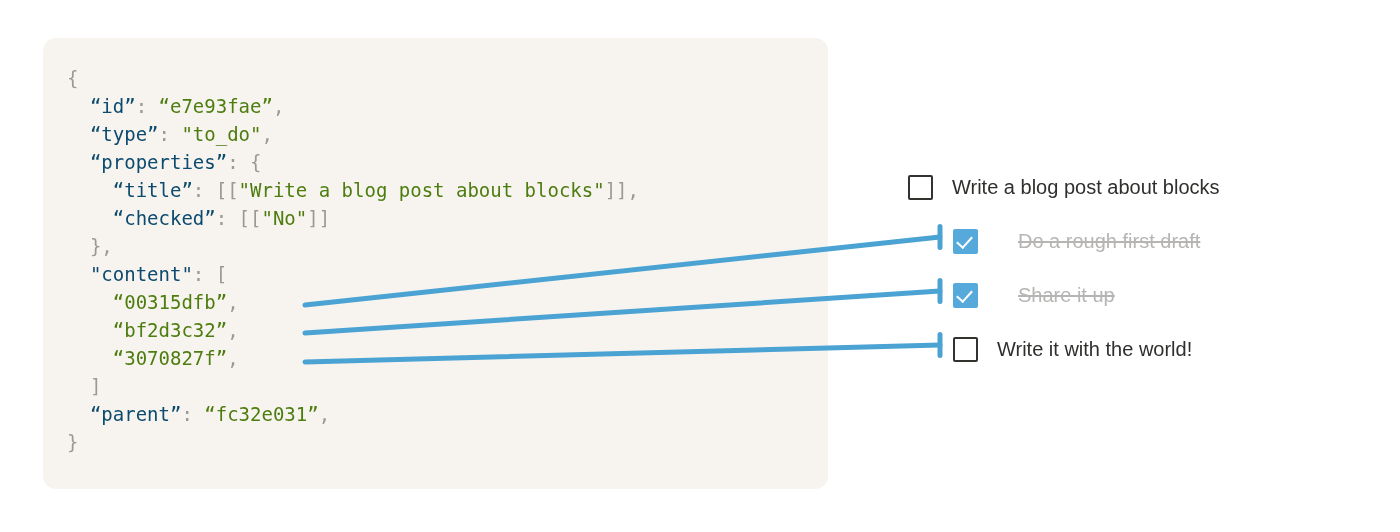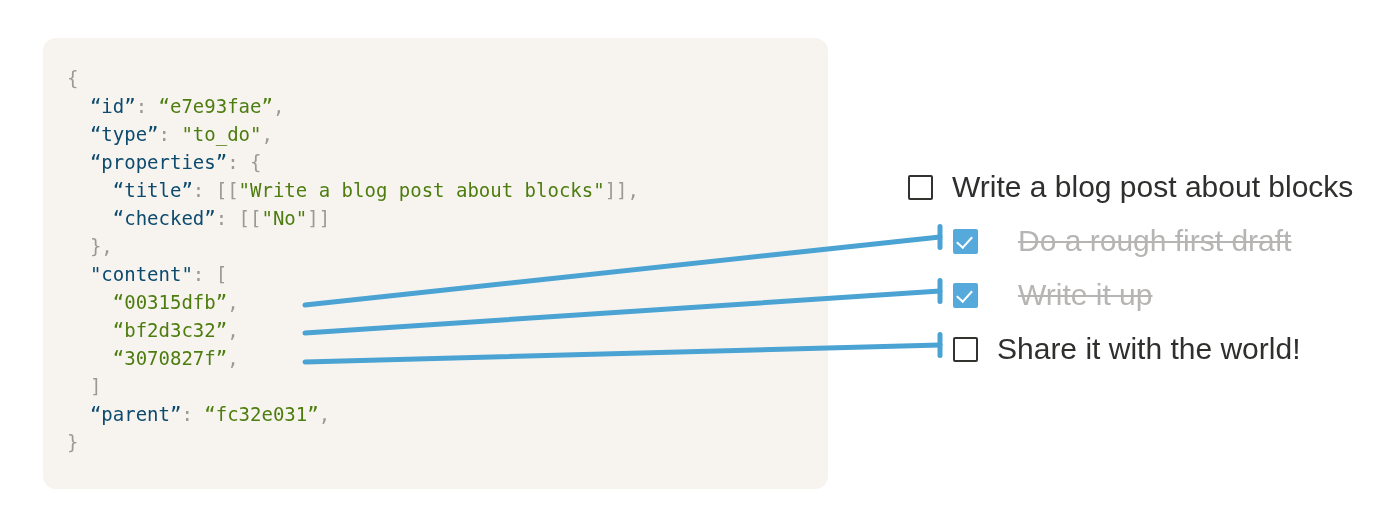--- a/index.html
+++ b/index.html
@@ -94,21 +94,21 @@
     width: 7px;
     height: 13px;
     border: solid #ffffff;
     border-width: 0 2.8px 2.8px 0;
     transform: rotate(42deg);
   }
 
   .todo-label {
     margin-left: 19px;
     font-family: "Liberation Sans", sans-serif;
-    font-size: 30px;
+    font-size: 20px;
     color: #2f2f2d;
     white-space: nowrap;
   }
   .todo-label.done {
     color: #b6b5b3;
     text-decoration: line-through;
     text-decoration-thickness: 2px;
     margin-left: 40px;
   }
 </style>
@@ -134,21 +134,21 @@
       <div class="todo-row">
         <div class="box"></div>
         <div class="todo-label">Write a blog post about blocks</div>
       </div>
       <div class="todo-row nested">
         <div class="box checked"></div>
         <div class="todo-label done">Do a rough first draft</div>
       </div>
       <div class="todo-row nested">
         <div class="box checked"></div>
-        <div class="todo-label done">Write it up</div>
+        <div class="todo-label done">Share it up</div>
       </div>
       <div class="todo-row nested">
         <div class="box"></div>
-        <div class="todo-label">Share it with the world!</div>
+        <div class="todo-label">Write it with the world!</div>
       </div>
     </div>
 
 </div>
 
 </body></html>

